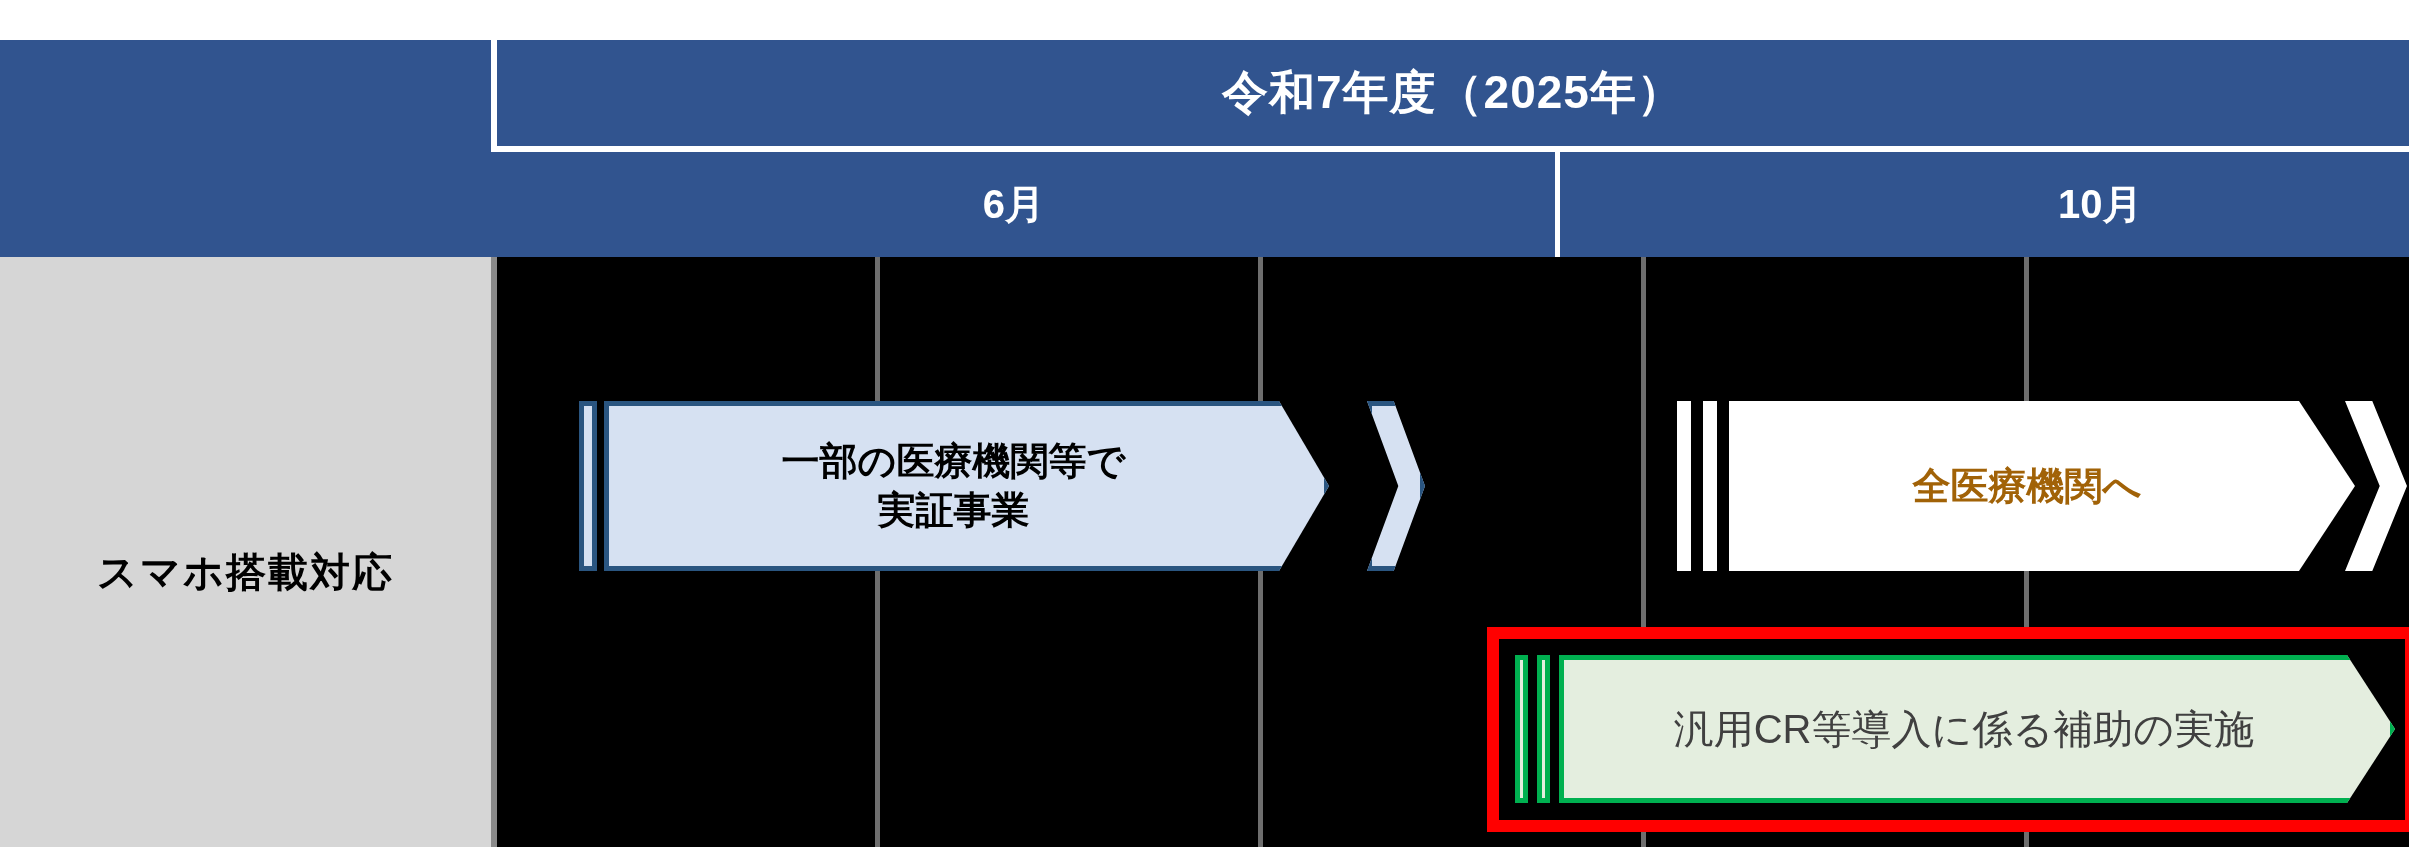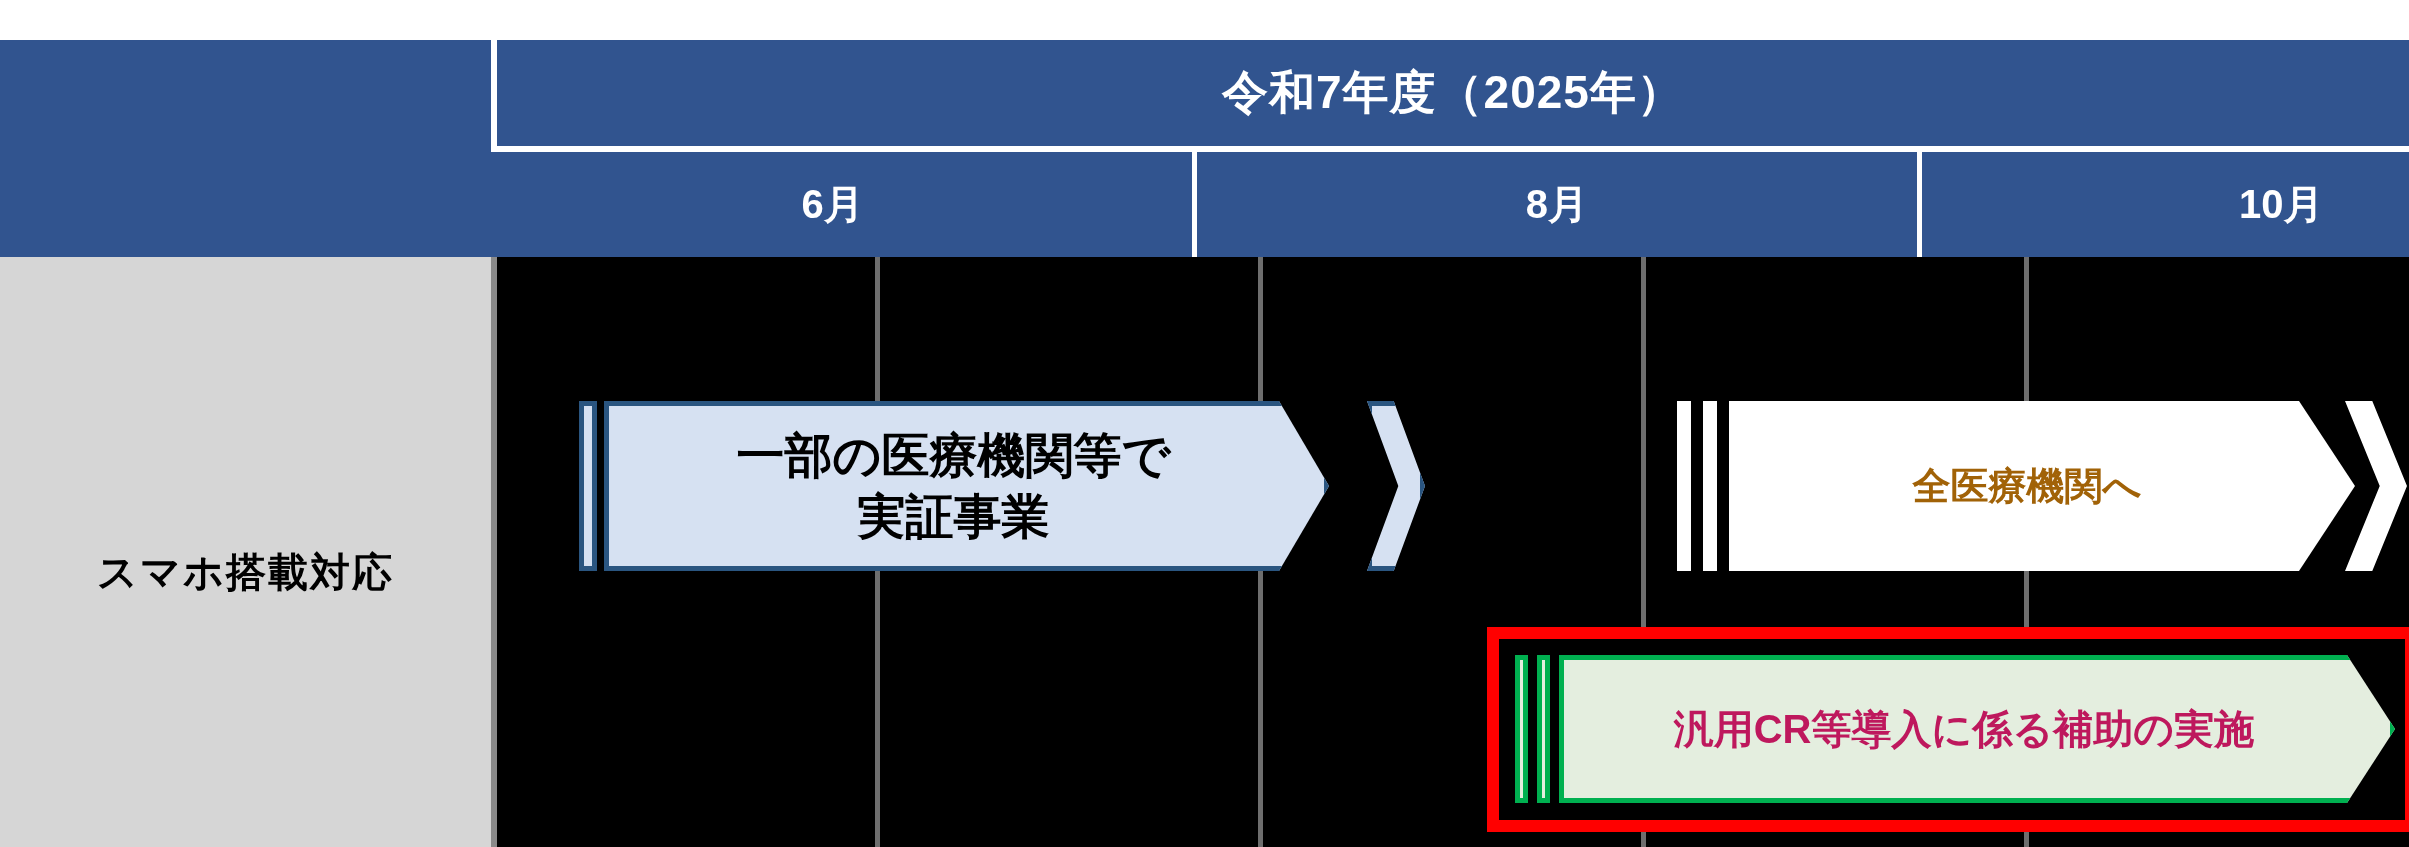--- a/index.html
+++ b/index.html
@@ -110,21 +110,21 @@
     position:relative;
     flex:1 1 auto;
     background:#D6E1F2;
     border:5px solid #2A5580;
     box-sizing:border-box;
     display:flex;
     align-items:center;
     justify-content:center;
     text-align:center;
     color:#000000;
-    font-size:48px;
+    font-size:38px;
     font-weight:bold;
     line-height:1.28;
     clip-path:polygon(0 0, calc(100% - 50px) 0, 100% 50%, calc(100% - 50px) 100%, 0 100%);
     padding-right:26px;
   }
   .bar-blue .chev{
     position:absolute;
     left:788px; top:0;
     width:58px; height:170px;
     background:#D6E1F2;
@@ -185,39 +185,38 @@
   }
   .bar-green .body{
     flex:1 1 auto;
     background:#E4EEDF;
     border:5px solid #00B050;
     box-sizing:border-box;
     display:flex;
     align-items:center;
     justify-content:center;
     text-align:center;
-    color:#be185d;
+    color:#404040;
     font-size:40px;
-    font-weight:bold;
+    font-weight:normal;
     clip-path:polygon(0 0, calc(100% - 48px) 0, 100% 50%, calc(100% - 48px) 100%, 0 100%);
     padding-right:26px;
   }
 </style>
 </head>
 <body>
 
 <div class="board">
 
   <div class="hdr-corner"></div>
 
   <div class="hdr-year">令和7年度（2025年）</div>
 
   <div class="hdr-months">
     <div class="hdr-month">6月</div>
-    <div class="hdr-month">8月</div>
     <div class="hdr-month">10月</div>
   </div>
 
   <div class="row-label">スマホ搭載対応</div>
 
   <div class="row-body">
 
     <div class="gridline" style="left:378px;"></div>
     <div class="gridline" style="left:761px;"></div>
     <div class="gridline" style="left:1144px;"></div>

